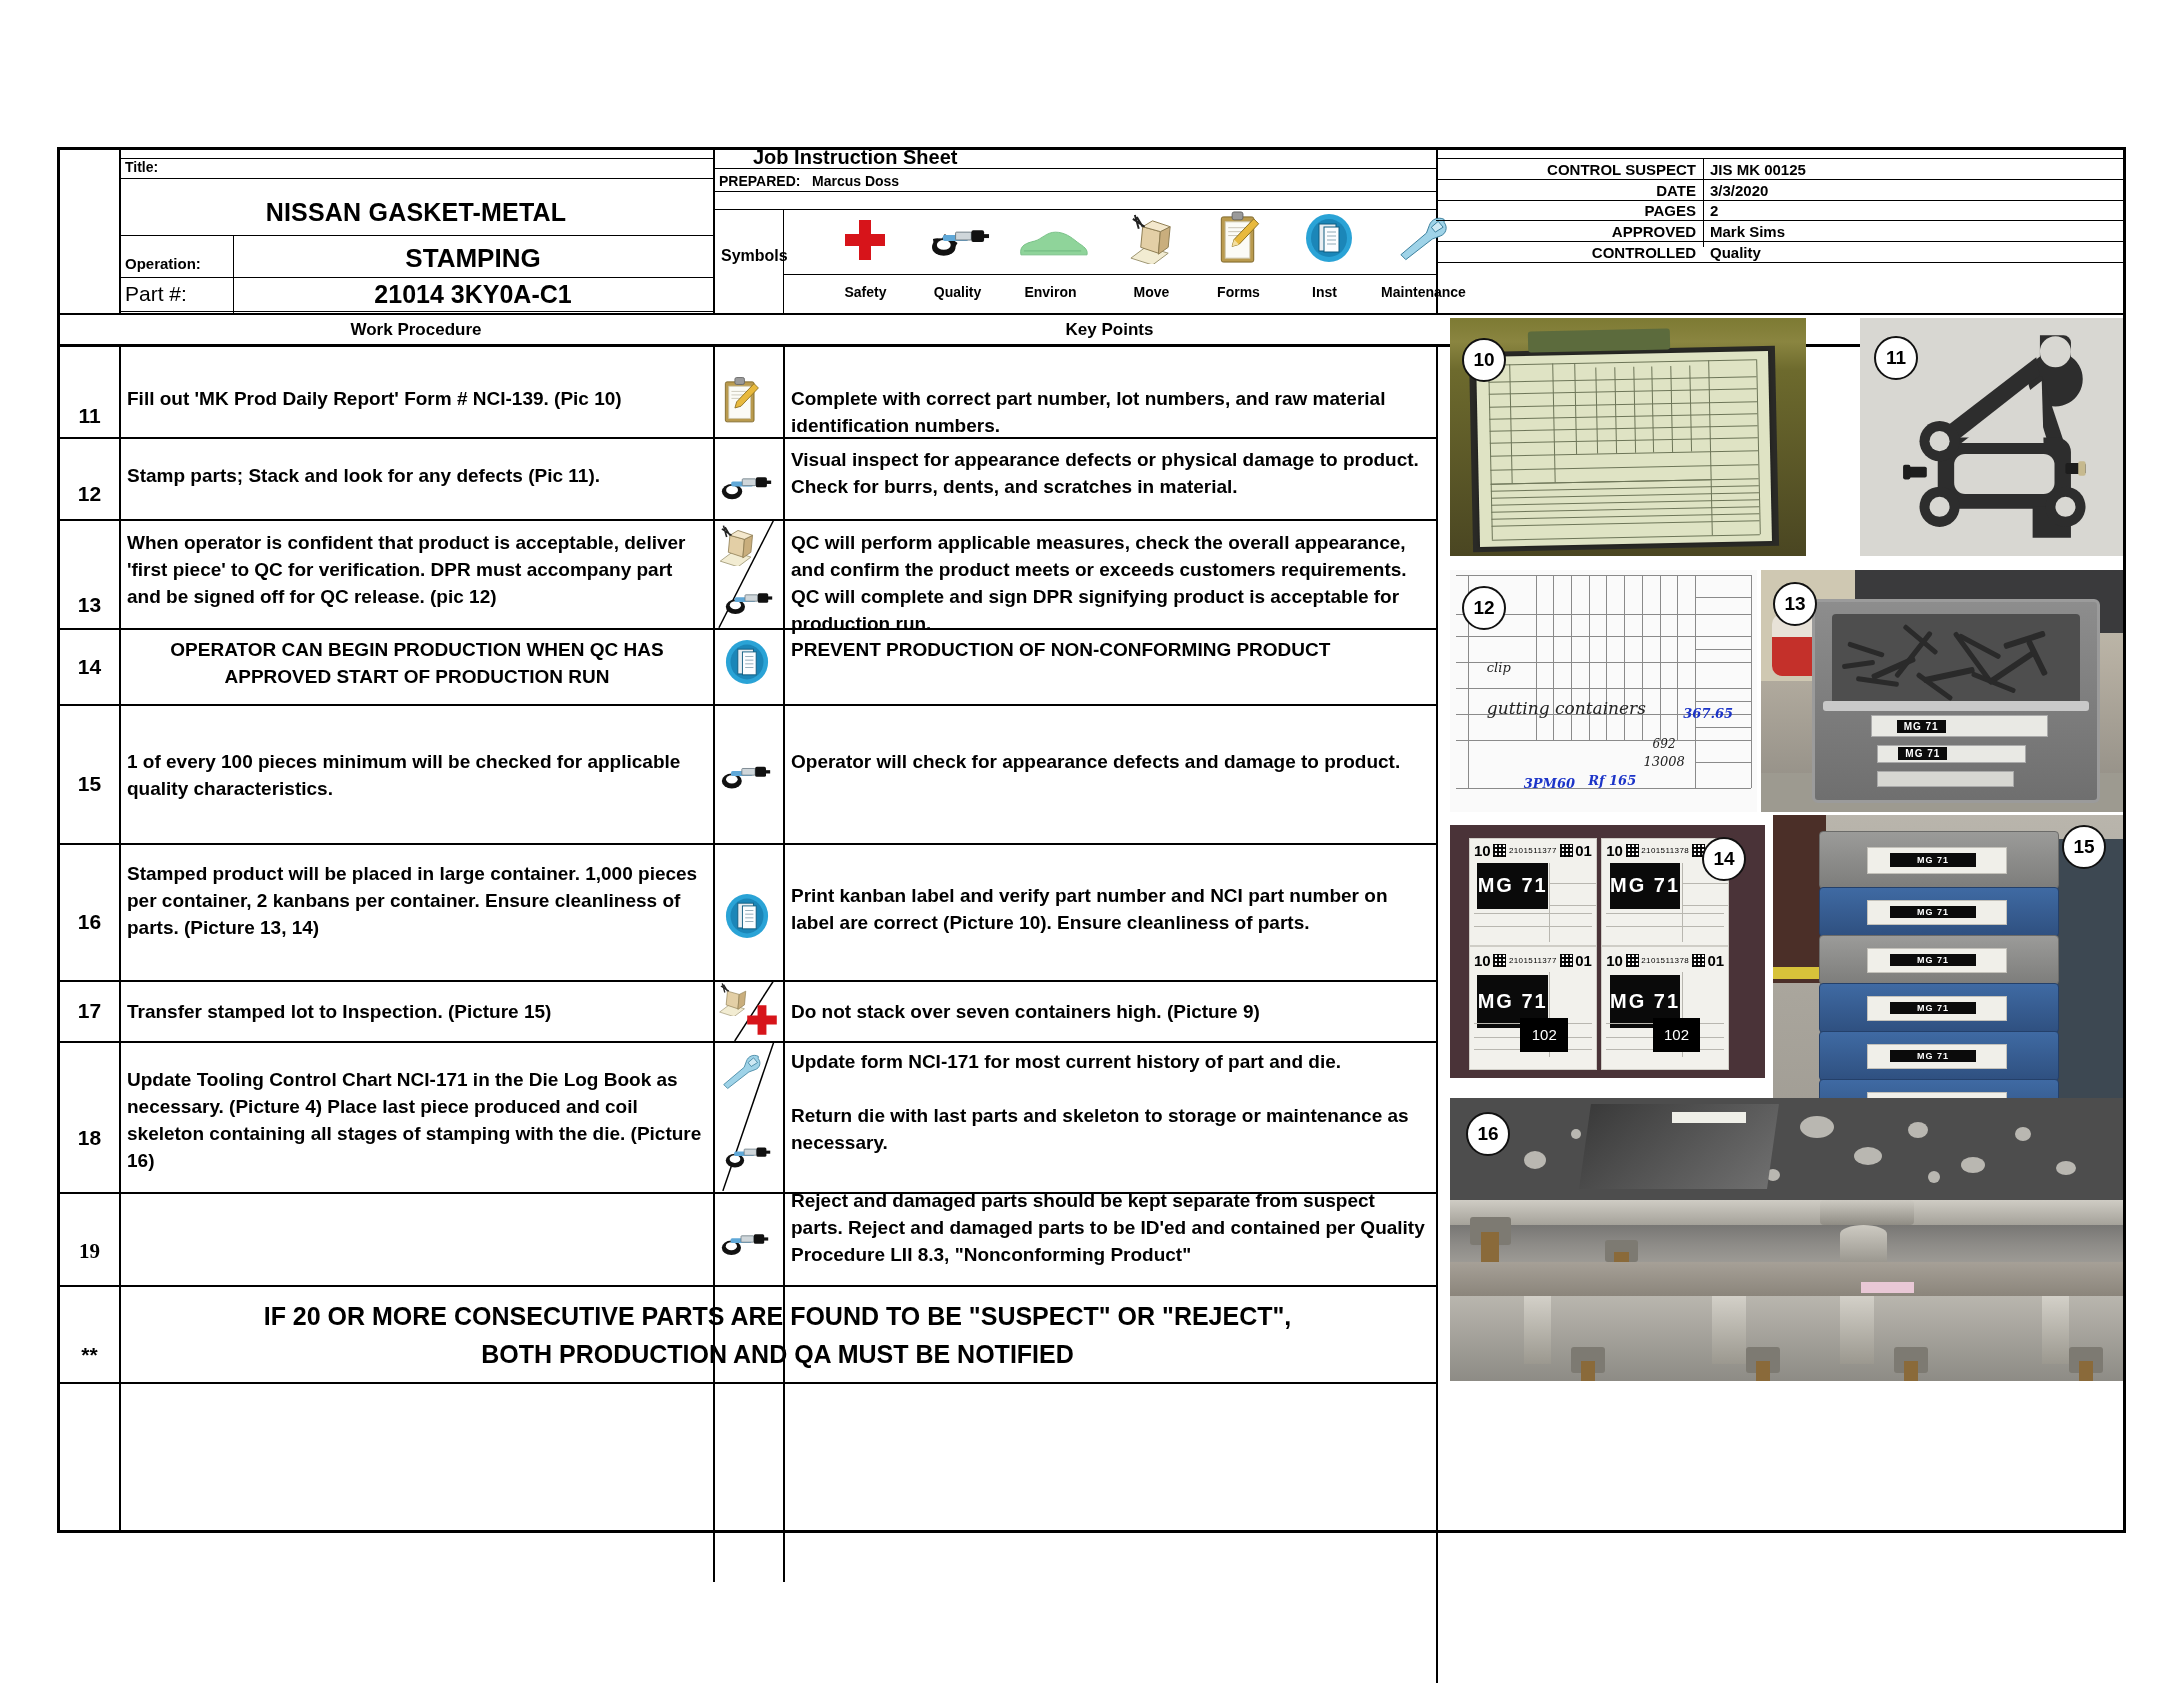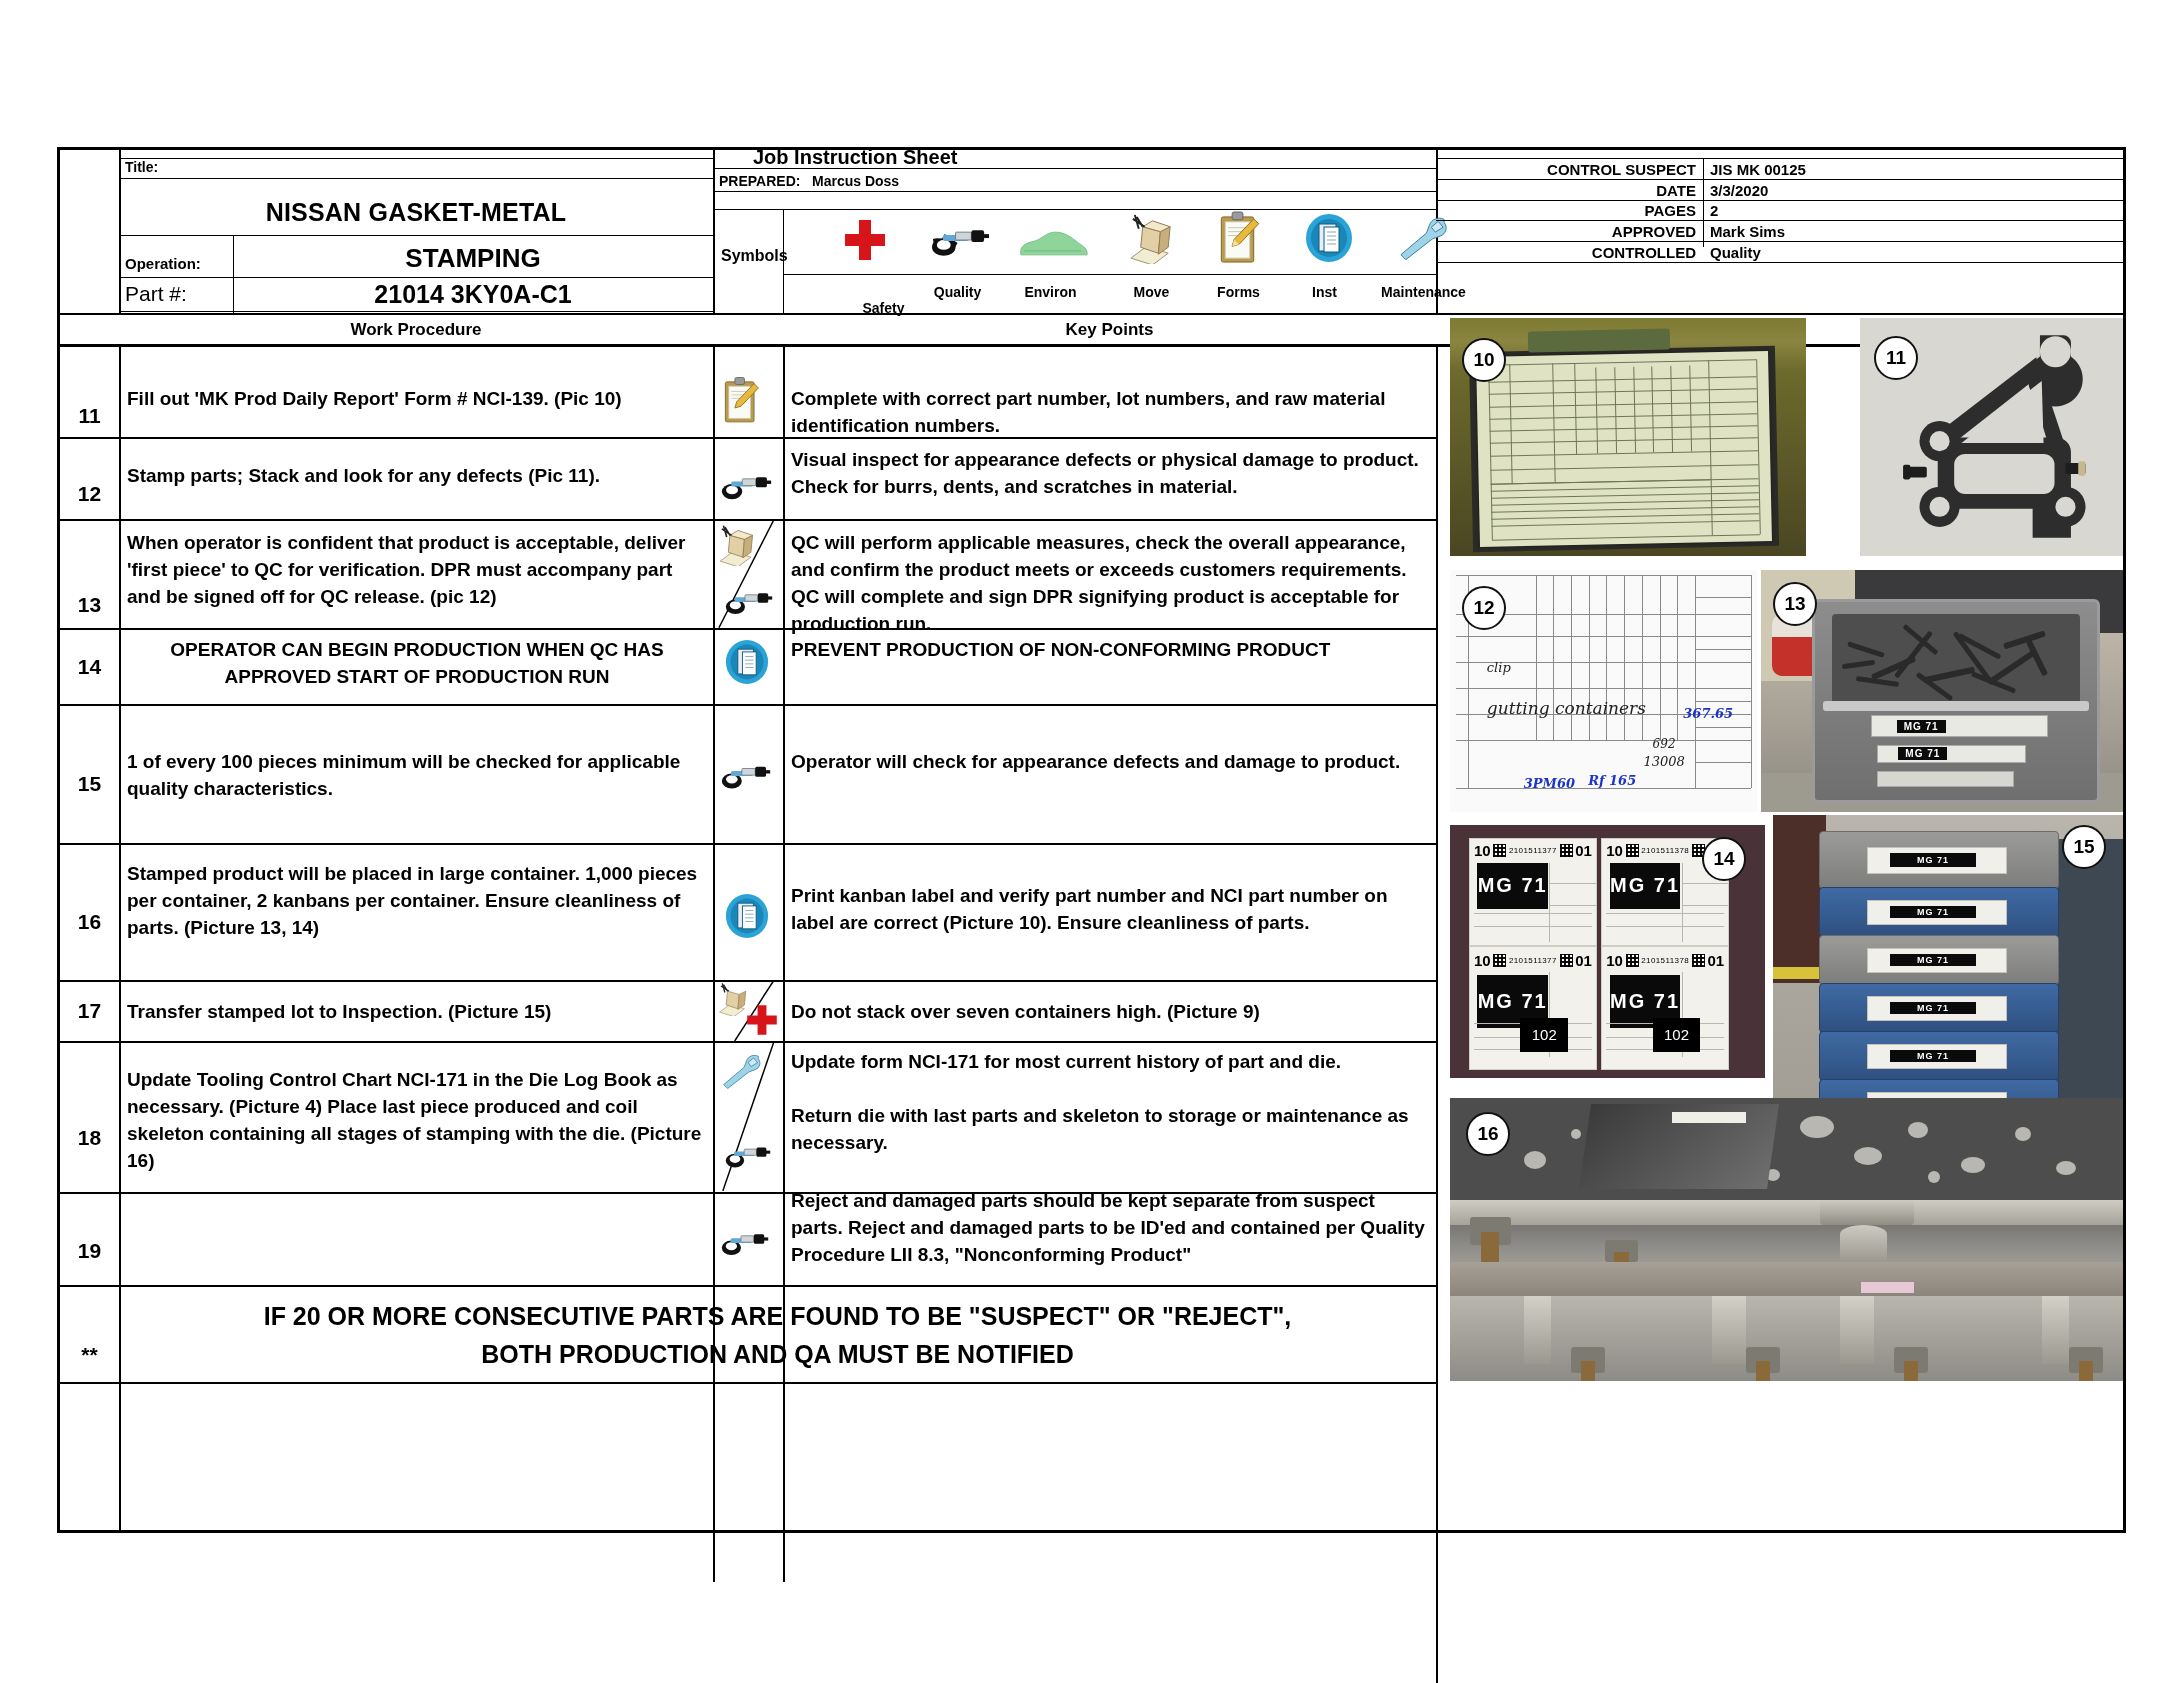--- a/index.html
+++ b/index.html
@@ -230,21 +230,21 @@
   </div>
 
   <div class="ic" style="left:1335px;top:65px;width:55px;height:48px;">
     <svg width="55" height="48" viewBox="0 0 56 48">
       <path d="M50 4c-6-3-13 0-15 6l-3 8-26 22 5 5 27-21 8-3c6-2 8-9 4-14z" fill="#9fd3e8" stroke="#3a7e9c"></path>
       <path d="M44 6l-7 6 4 5 8-5z" fill="#cfe9f4" stroke="#3a7e9c"></path>
     </svg>
   </div>
 
   <div class="hthin" style="left:723px;top:124px;width:653px;"></div>
-  <div class="cell sym-word" style="left:788px;top:134px;width:71px;margin-top:16px;">Safety</div>
+  <div class="cell sym-word" style="left:770px;top:134px;width:71px;">Safety</div>
   <div class="cell sym-word" style="left:859px;top:134px;width:77px;">Quality</div>
   <div class="cell sym-word" style="left:948px;top:134px;width:85px;">Environ</div>
   <div class="cell sym-word" style="left:1057px;top:134px;width:69px;">Move</div>
   <div class="cell sym-word" style="left:1141px;top:134px;width:75px;">Forms</div>
   <div class="cell sym-word" style="left:1234px;top:134px;width:61px;">Inst</div>
   <div class="cell sym-word" style="left:1303px;top:134px;width:121px;">Maintenance</div>
 
   <div class="hthin" style="left:1376px;top:8px;width:687px;"></div>
   <div class="cell ctrl-lbl" style="left:1376px;top:11px;width:265px;">CONTROL SUSPECT</div>
   <div class="cell ctrl-val" style="left:1645px;top:11px;">JIS MK 00125</div>
@@ -424,21 +424,21 @@
       <rect x="25" y="11" width="16" height="8" rx="1" fill="#cfd6da" stroke="#6c7b84"></rect>
       <rect x="41" y="9" width="13" height="12" rx="2" fill="#111"></rect>
           <rect x="53" y="13" width="6" height="4" fill="#111"></rect>
     </svg>
   </div>
   <div class="cell kp" style="left:723px;top:899px;width:653px;white-space:pre-line;">Update form NCI-171 for most current history of part and die.
 
 Return die with last parts and skeleton to storage or maintenance as necessary.</div>
   <div class="h" style="left:0;top:1042px;width:1376px;"></div>
 
-  <div class="cell stepnum" style="left:0;top:1089px;width:59px;">19</div>
+  <div class="cell stepnum" style="left:0;top:1089px;width:59px;font-family:Liberation Serif, serif;">19</div>
   <div class="ic" style="left:661px;top:1077px;width:48px;height:32px;">
     <svg width="48" height="32" viewBox="0 0 60 40">
       <ellipse cx="13" cy="26" rx="12" ry="9" fill="#111"></ellipse>
           <ellipse cx="13" cy="24" rx="7" ry="5" fill="#fff"></ellipse>
       <rect x="12" y="14" width="26" height="6" rx="2" fill="#5fa8d8"></rect>
       <rect x="25" y="11" width="16" height="8" rx="1" fill="#cfd6da" stroke="#6c7b84"></rect>
       <rect x="41" y="9" width="13" height="12" rx="2" fill="#111"></rect>
           <rect x="53" y="13" width="6" height="4" fill="#111"></rect>
     </svg>
   </div>

